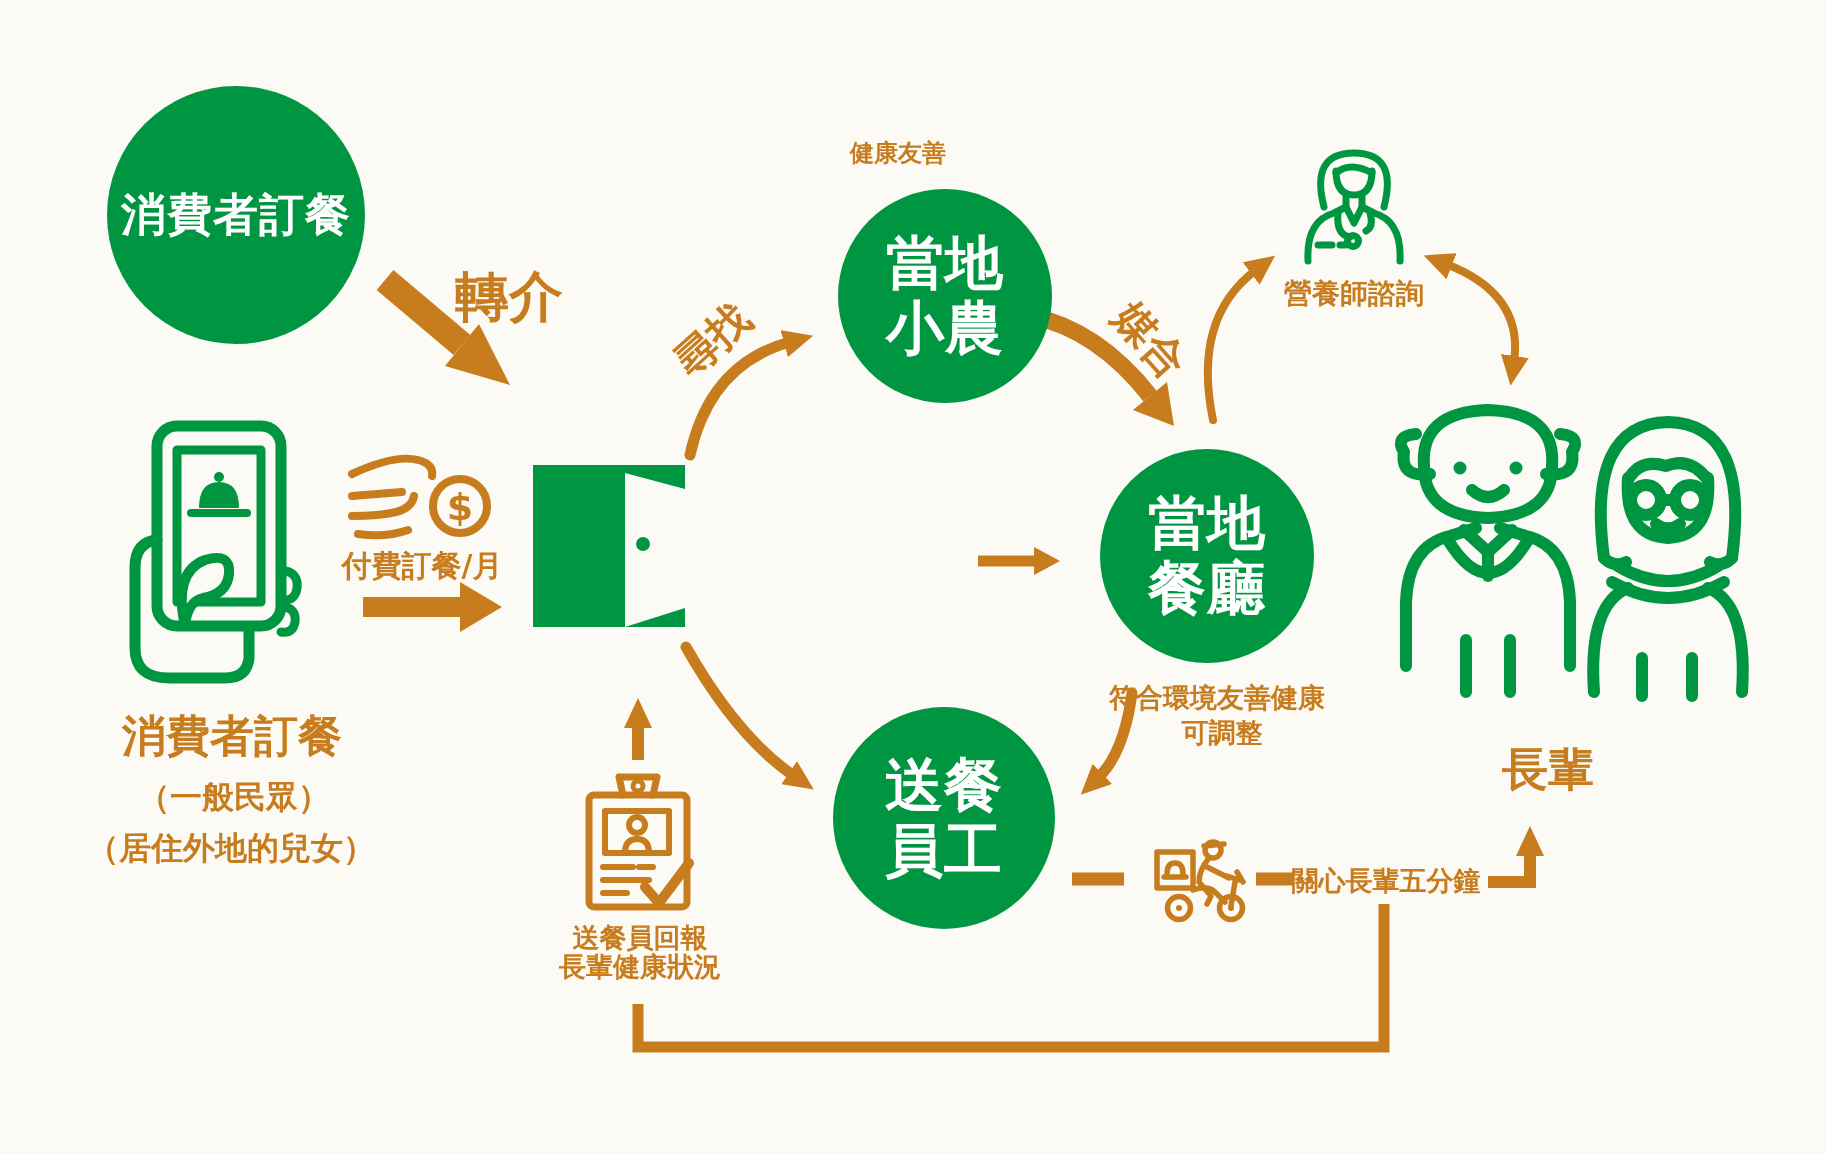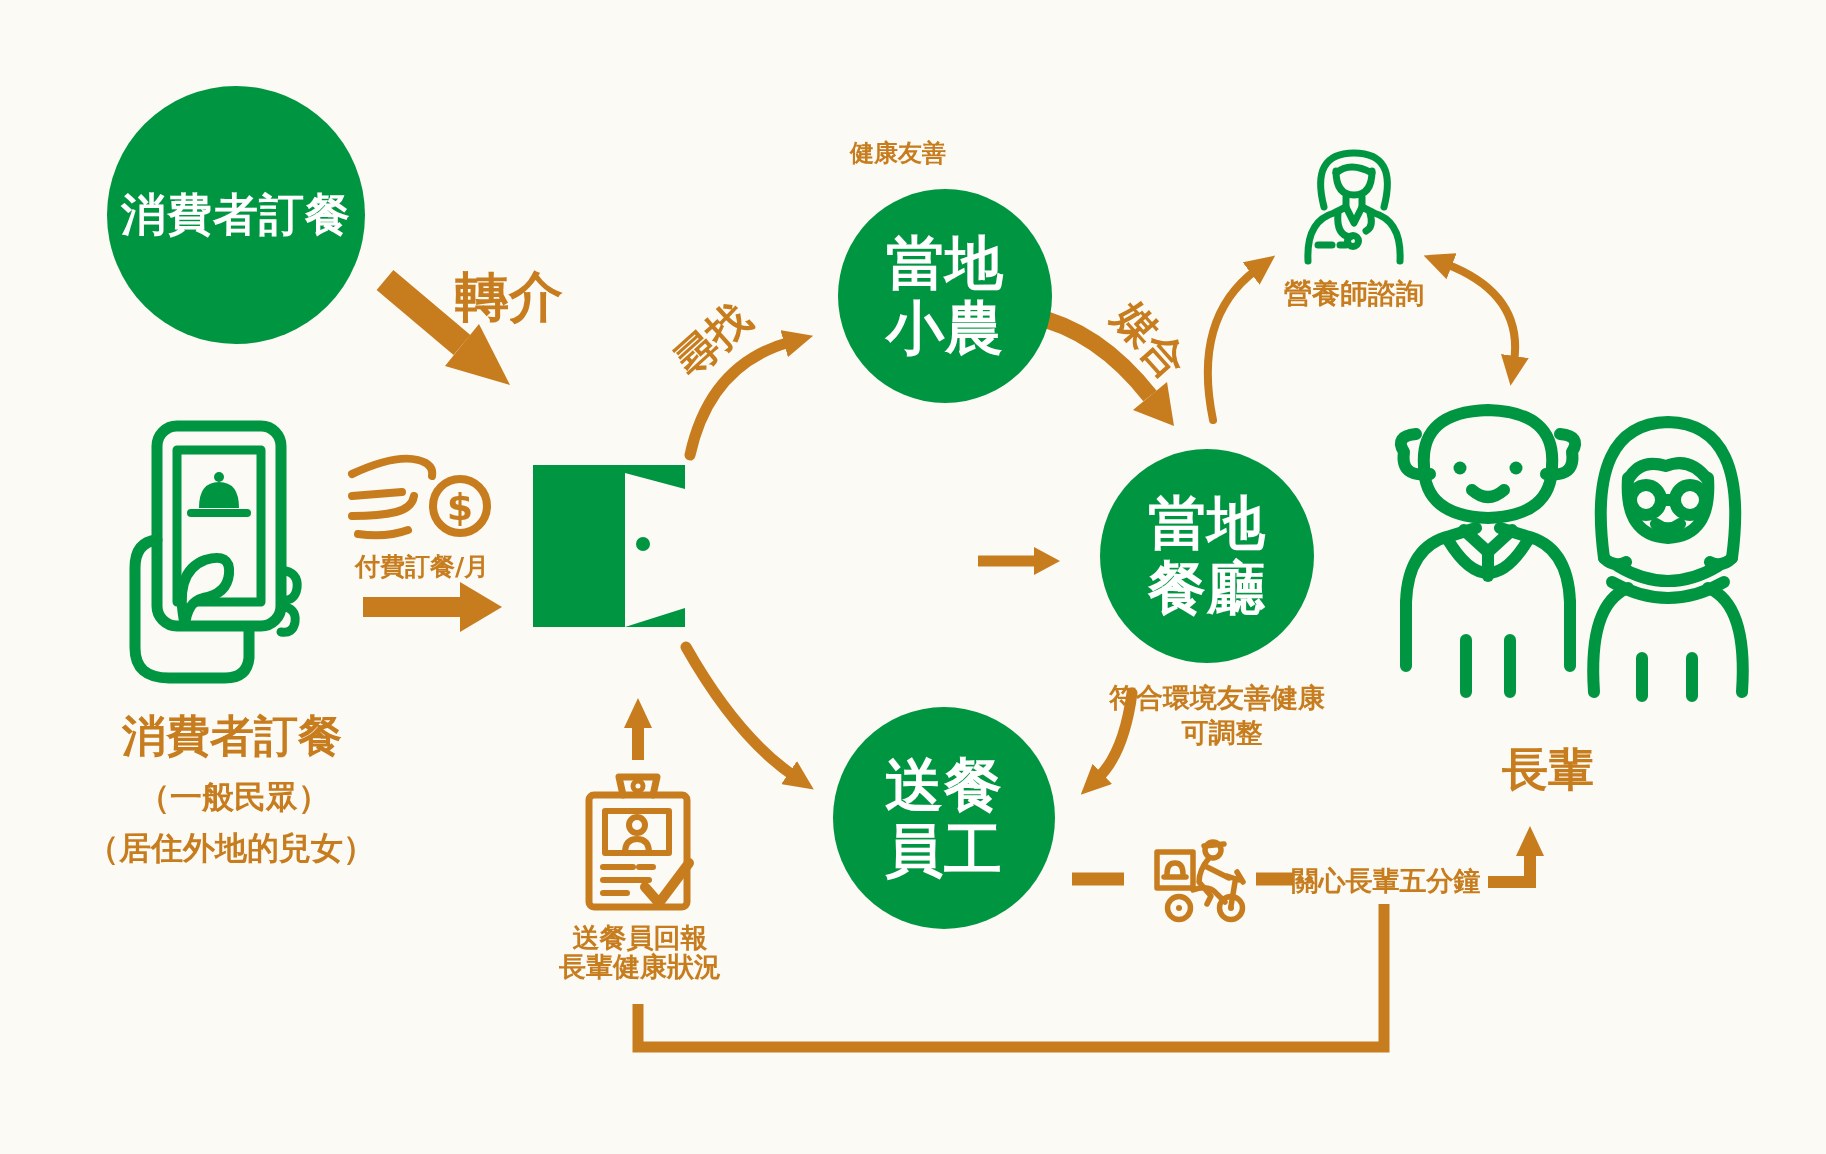--- a/index.html
+++ b/index.html
@@ -213,21 +213,21 @@
       <circle cx="56" cy="52" r="8" stroke-width="6"></circle>
       <path d="M 44 80 Q 44 66 56 66 Q 68 66 68 80" stroke-width="6"></path>
       <path d="M 22 94 L 52 94 M 58 94 L 72 94" stroke-width="6"></path>
       <path d="M 22 107 L 68 107" stroke-width="6"></path>
       <path d="M 22 120 L 46 120" stroke-width="6"></path>
       <path d="M 64 114 L 78 130 L 108 90" stroke-width="10"></path>
     </g>
   </svg>
 
   <div class="olabel" style="left:509px;top:297px;font-size:54px;">轉介</div>
-  <div class="olabel" style="left:422px;top:566px;font-size:25px;">付費訂餐/月</div>
+  <div class="olabel" style="left:422px;top:566px;font-size:30px;">付費訂餐/月</div>
   <div class="olabel" style="left:232px;top:736px;font-size:44px;">消費者訂餐</div>
   <div class="olabel" style="left:234px;top:798px;font-size:32px;text-align:center;">（一般民眾）</div>
   <div class="olabel" style="left:231px;top:849px;font-size:32px;">（居住外地的兒女）</div>
   <div class="olabel rot-seek" style="left:713px;top:340px;font-size:42px;">尋找</div>
   <div class="olabel rot-match" style="left:1150px;top:340px;font-size:42px;">媒合</div>
   <div class="olabel" style="left:898px;top:153px;font-size:24px;">健康友善</div>
   <div class="olabel" style="left:1354px;top:294px;font-size:28px;">營養師諮詢</div>
   <div class="olabel" style="left:1217px;top:698px;font-size:27px;">符合環境友善健康</div>
   <div class="olabel" style="left:1222px;top:733px;font-size:27px;">可調整</div>
   <div class="olabel" style="left:1548px;top:770px;font-size:46px;">長輩</div>

